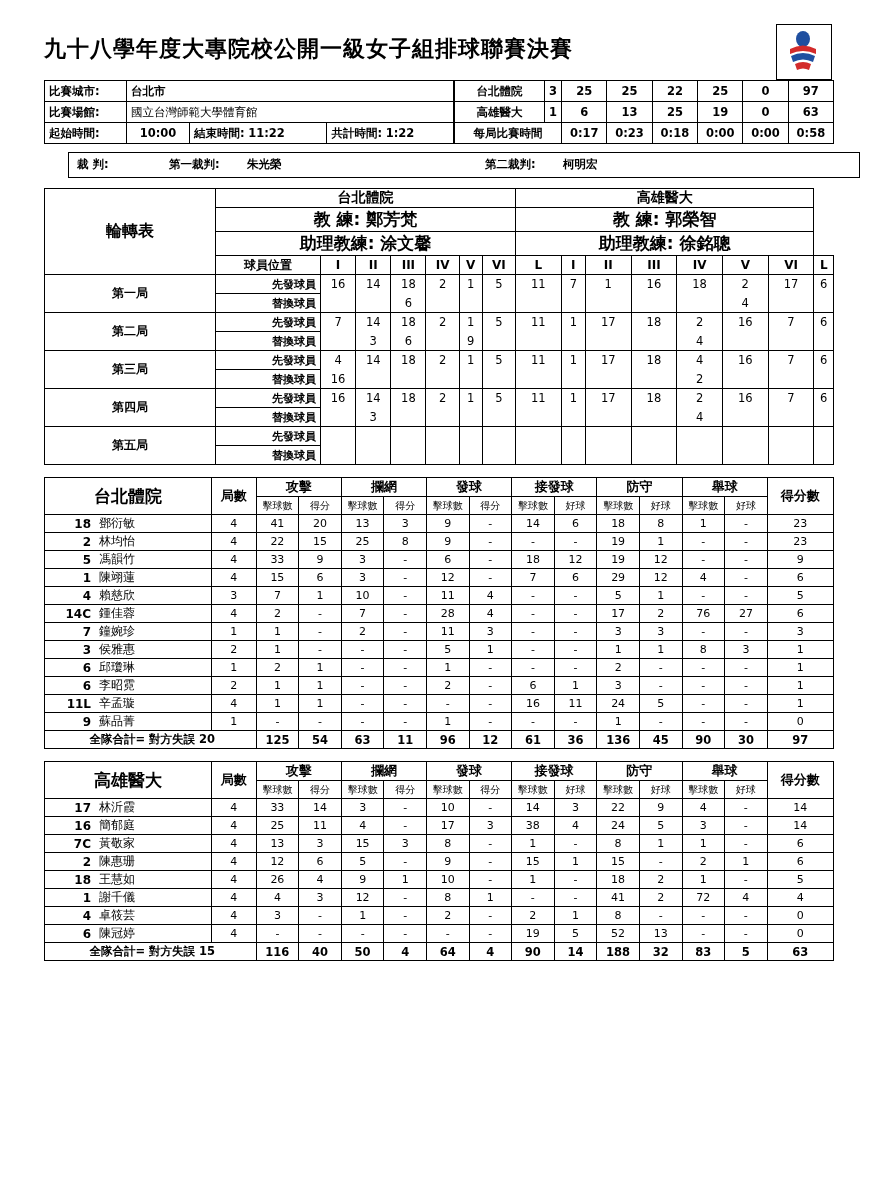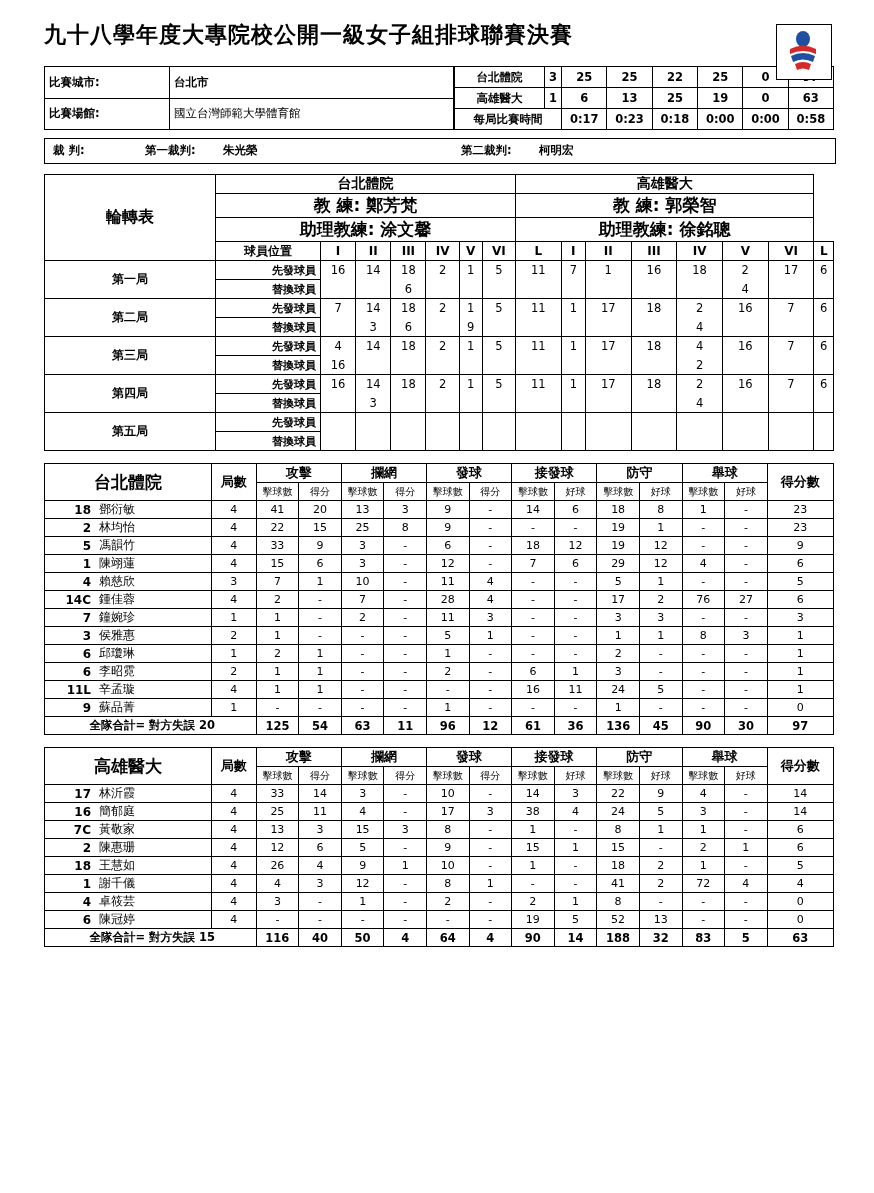--- a/index.html
+++ b/index.html
@@ -7,21 +7,21 @@
     width: 874px;
     height: 1193px;
     background: #ffffff;
     font-family: "DejaVu Sans", "Liberation Sans", sans-serif;
     color: #000;
     font-size: 11px;
   }
   .page { position: relative; width: 874px; height: 1193px; padding: 0; box-sizing: border-box; }
 
   
-  .hdr { position: relative; padding: 20px 40px 0 44px; }
+  .hdr { position: relative; padding: 34px 40px 0 44px; }
   .title {
     font-family: "DejaVu Serif", "Liberation Serif", serif;
     font-weight: bold;
     font-size: 22px;
     letter-spacing: 1px;
     white-space: nowrap;
   }
   .logo {
     position: absolute; right: 42px; top: 24px;
     width: 54px; height: 54px; border: 1px solid #000; background:#fff;
@@ -37,21 +37,21 @@
   .infoleft { width: 410px; }
   .infoleft td { height: 20px; font-size: 11.5px; padding: 0 4px; }
   .infoleft .lbl { font-weight: bold; white-space: nowrap; }
   .u { text-decoration: underline; font-weight: bold; }
   .b { font-weight: bold; }
 
   .inforight { width: 380px; border-collapse: collapse; }
   .inforight td, .inforight th { height: 20px; text-align:center; font-size: 11.5px; font-weight:bold; }
 
   
-  .ref { margin: 8px 0 0 44px; width: 790px; border: 1px solid #000; height: 24px; position: relative; }
+  .ref { margin: 8px 0 0 68px; width: 790px; border: 1px solid #000; height: 24px; position: relative; }
   .ref span { position:absolute; top:4px; font-size: 11.5px; font-weight:bold; }
 
   
   .rot { margin: 10px 0 0 44px; width: 790px; }
   .rot td { text-align:center; font-size: 11px; height: 18px; }
   .rot .ttl { font-family:"DejaVu Serif","Liberation Serif",serif; font-size: 16px; font-weight: bold; }
   .rot .team { font-size: 14px; font-weight: bold; font-family:"DejaVu Serif","Liberation Serif",serif;}
   .rot .coach { font-size: 17px; font-weight: bold; }
   .rot .poshdr { font-weight: bold; font-size: 12px; }
   .rot .setlbl { font-weight: bold; font-size: 12px; }
@@ -91,20 +91,26 @@
   <div class="infowrap">
     <table class="infoleft">
       <tbody>
       <tr>
         <td><span class="lbl">比賽城市:</span></td>
         <td colspan="3"><span class="b">台北市</span></td>
       </tr>
       <tr>
         <td><span class="lbl">比賽場館:</span></td>
         <td colspan="3"><span>國立台灣師範大學體育館</span></td>
+      </tr>
+      <tr>
+        <td><span class="lbl">起始時間:</span></td>
+        <td style="text-align:center"><span class="b">10:00</span></td>
+        <td><span class="lbl">結束時間:</span> <span class="b">11:22</span></td>
+        <td><span class="lbl">共計時間:</span> <span class="b">1:22</span></td>
       </tr>
     </tbody>
       </table>
 
     <table class="inforight">
       <tbody>
       <tr>
         <td>台北體院</td>
         <td>3</td>
         <td>25</td>

